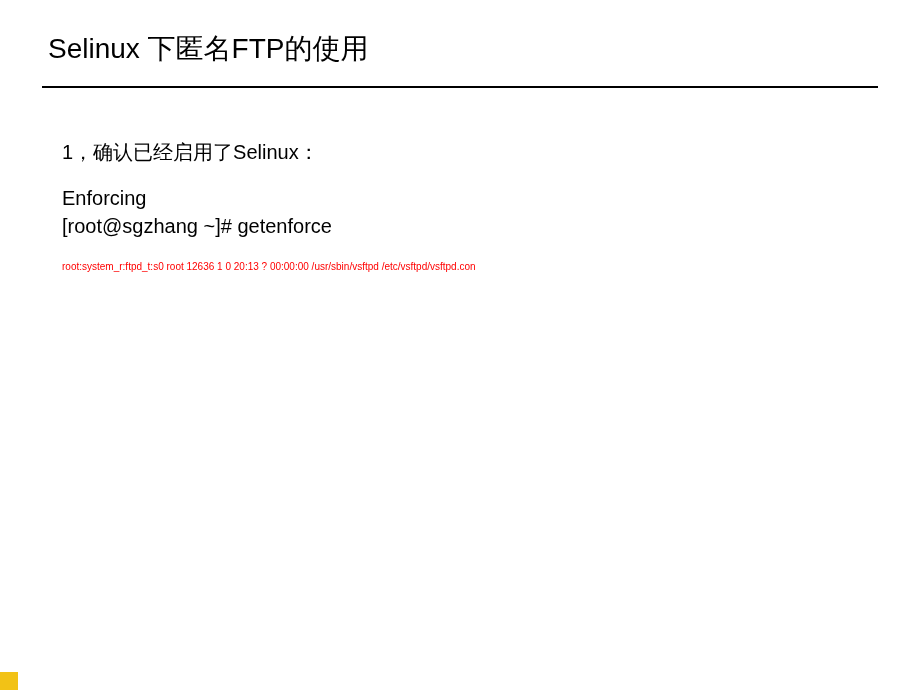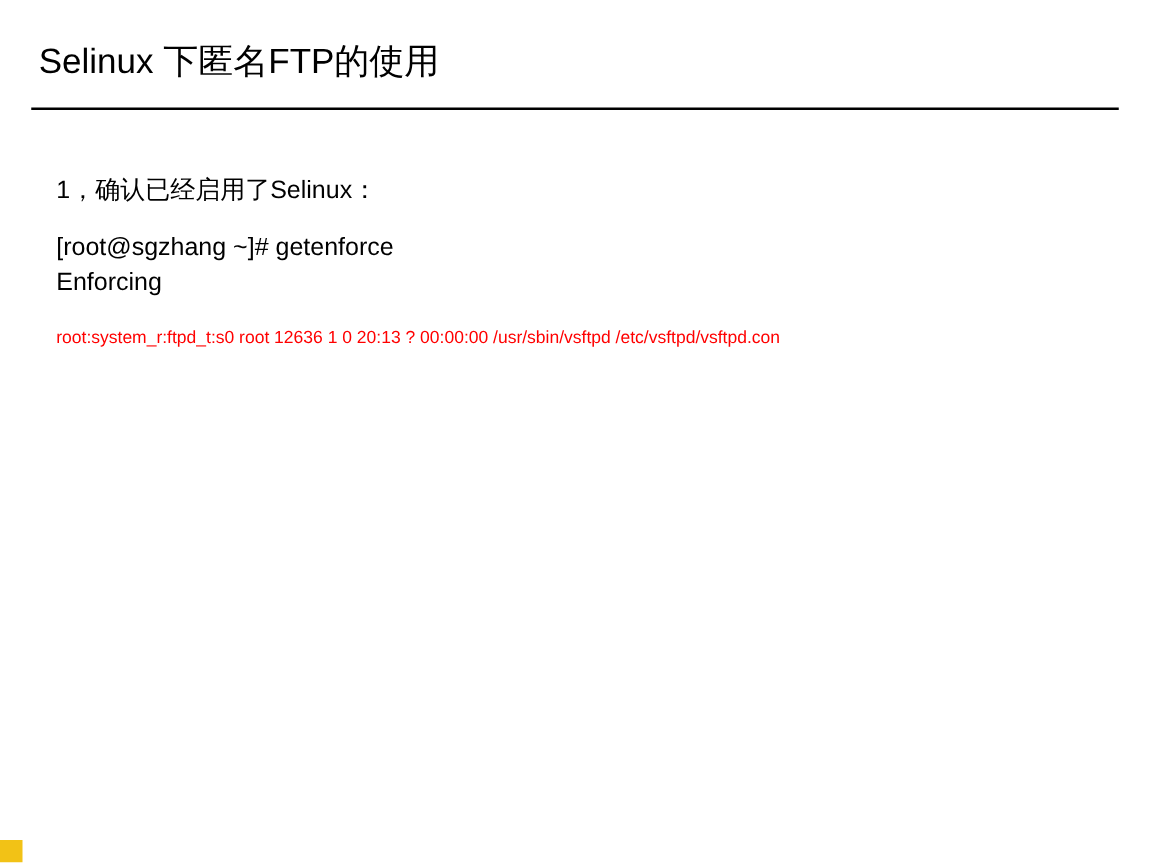--- a/index.html
+++ b/index.html
@@ -11,21 +11,21 @@
       width: 920px;
       height: 690px;
       background: #ffffff;
       font-family: Arial, "Microsoft YaHei", sans-serif;
       overflow: hidden;
       position: relative;
     }
     .slide {
       width: 920px;
       height: 690px;
-      padding: 30px 25px;
+      padding: 30px 42px;
       position: relative;
     }
     .title-block {
       margin-bottom: 50px;
     }
     .title {
       font-size: 28px;
       color: #000000;
       font-weight: normal;
       padding-left: 6px;
@@ -44,21 +44,21 @@
       margin-top: 16px;
     }
     .step-label {
       margin-bottom: 18px;
     }
     .command-block {
       margin-bottom: 20px;
     }
     .red-text {
       color: #ff0000;
-      font-size: 14px;
+      font-size: 10px;
       white-space: nowrap;
     }
     .yellow-square {
       position: absolute;
       left: 0;
       bottom: 0;
       width: 18px;
       height: 18px;
       background: #f2c216;
     }
@@ -68,22 +68,22 @@
 
 <div class="slide">
   <div class="title-block">
     <h1 class="title">Selinux 下匿名FTP的使用</h1>
     <div class="underline"></div>
   </div>
 
   <div class="content">
     <div class="step-label">1，确认已经启用了Selinux：</div>
     <div class="command-block">
+      <div>Enforcing</div>
       <div>[root@sgzhang ~]# getenforce</div>
-      <div>Enforcing</div>
     </div>
 
     <div class="command-block">
       <div class="red-text">root:system_r:ftpd_t:s0        root     12636     1  0 20:13 ?        00:00:00 /usr/sbin/vsftpd /etc/vsftpd/vsftpd.con</div>
     </div>
   </div>
 
   <div class="yellow-square"></div>
 </div>
 

